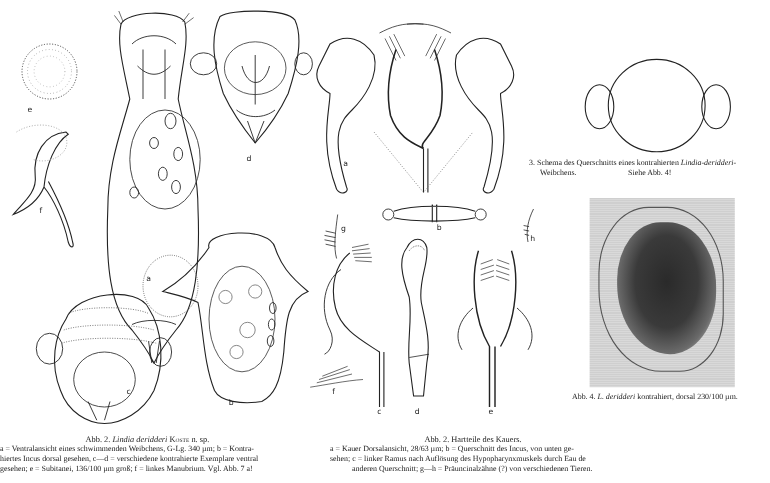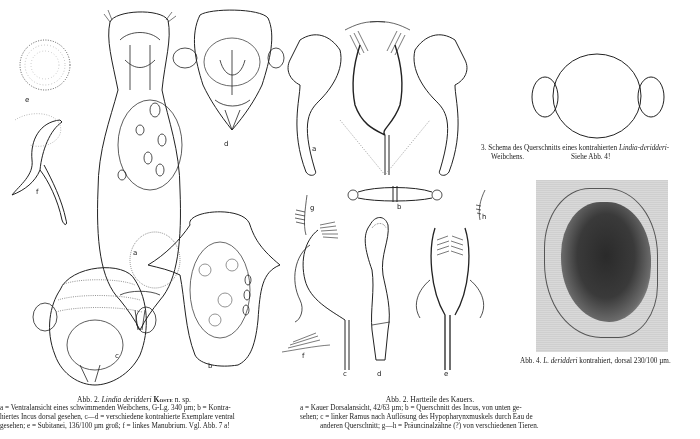--- a/index.html
+++ b/index.html
@@ -4,21 +4,21 @@
 <style>
   html, body { margin:0; padding:0; background:#fff; }
   body { width:700px; height:439px; position:relative; overflow:hidden;
          font-family:"Liberation Serif","DejaVu Serif",serif; color:#1a1a1a; }
   .abs { position:absolute; }
   svg.fig { position:absolute; left:0; top:0; width:700px; height:439px; }
   .cap { font-size:7.2px; line-height:9px; white-space:nowrap; }
   .cap-title { font-size:7.6px; text-align:center; }
   .lbl { font-family:"DejaVu Sans",sans-serif; font-size:7px; }
   i { }
-  .sc { font-variant:small-caps;font-weight:bold; }
+  .sc { font-variant:small-caps; }
   .photo { position:absolute; left:536px; top:180px; width:132px; height:172px;
            background:repeating-linear-gradient(0deg,#d9d9d9 0 1px,#cfcfcf 1px 2px); }
   .photo .blob { position:absolute; left:25px; top:22px; width:90px; height:120px;
            border-radius:45% 50% 48% 55%; background:radial-gradient(ellipse at 50% 45%,#2a2a2a 0%,#3a3a3a 45%,#6a6a6a 70%,rgba(160,160,160,0.4) 90%,transparent 100%); }
   .photo .outline { position:absolute; left:8px; top:8px; width:112px; height:148px;
            border:1px solid #555; border-radius:40% 45% 35% 50%; }
 </style>
 </head>
 <body>
 
@@ -160,16 +160,16 @@
     <span class="sc">Koste</span>
     <span>n. sp.</span>
   </div>
   <div>a = Ventralansicht eines schwimmenden Weibchens, G-Lg. 340 µm; b = Kontra-</div>
   <div>hiertes Incus dorsal gesehen, c—d = verschiedene kontrahierte Exemplare ventral</div>
   <div>gesehen; e = Subitanei, 136/100 µm groß; f = linkes Manubrium. Vgl. Abb. 7 a!</div>
 </div>
 
 <div class="abs cap" style="left:300px;top:395px;width:260px">
   <div class="cap-title">Abb. 2. Hartteile des Kauers.</div>
-  <div>a = Kauer Dorsalansicht, 42/63 µm; b = Querschnitt des Incus, von unten ge-</div>
+  <div>a = Kauer Dorsalansicht, 28/63 µm; b = Querschnitt des Incus, von unten ge-</div>
   <div>sehen; c = linker Ramus nach Auflösung des Hypopharynxmuskels durch Eau de</div>
   <div style="padding-left:20px">anderen Querschnitt; g—h = Präuncinalzähne (?) von verschiedenen Tieren.</div>
 </div>
 
 </body></html>

